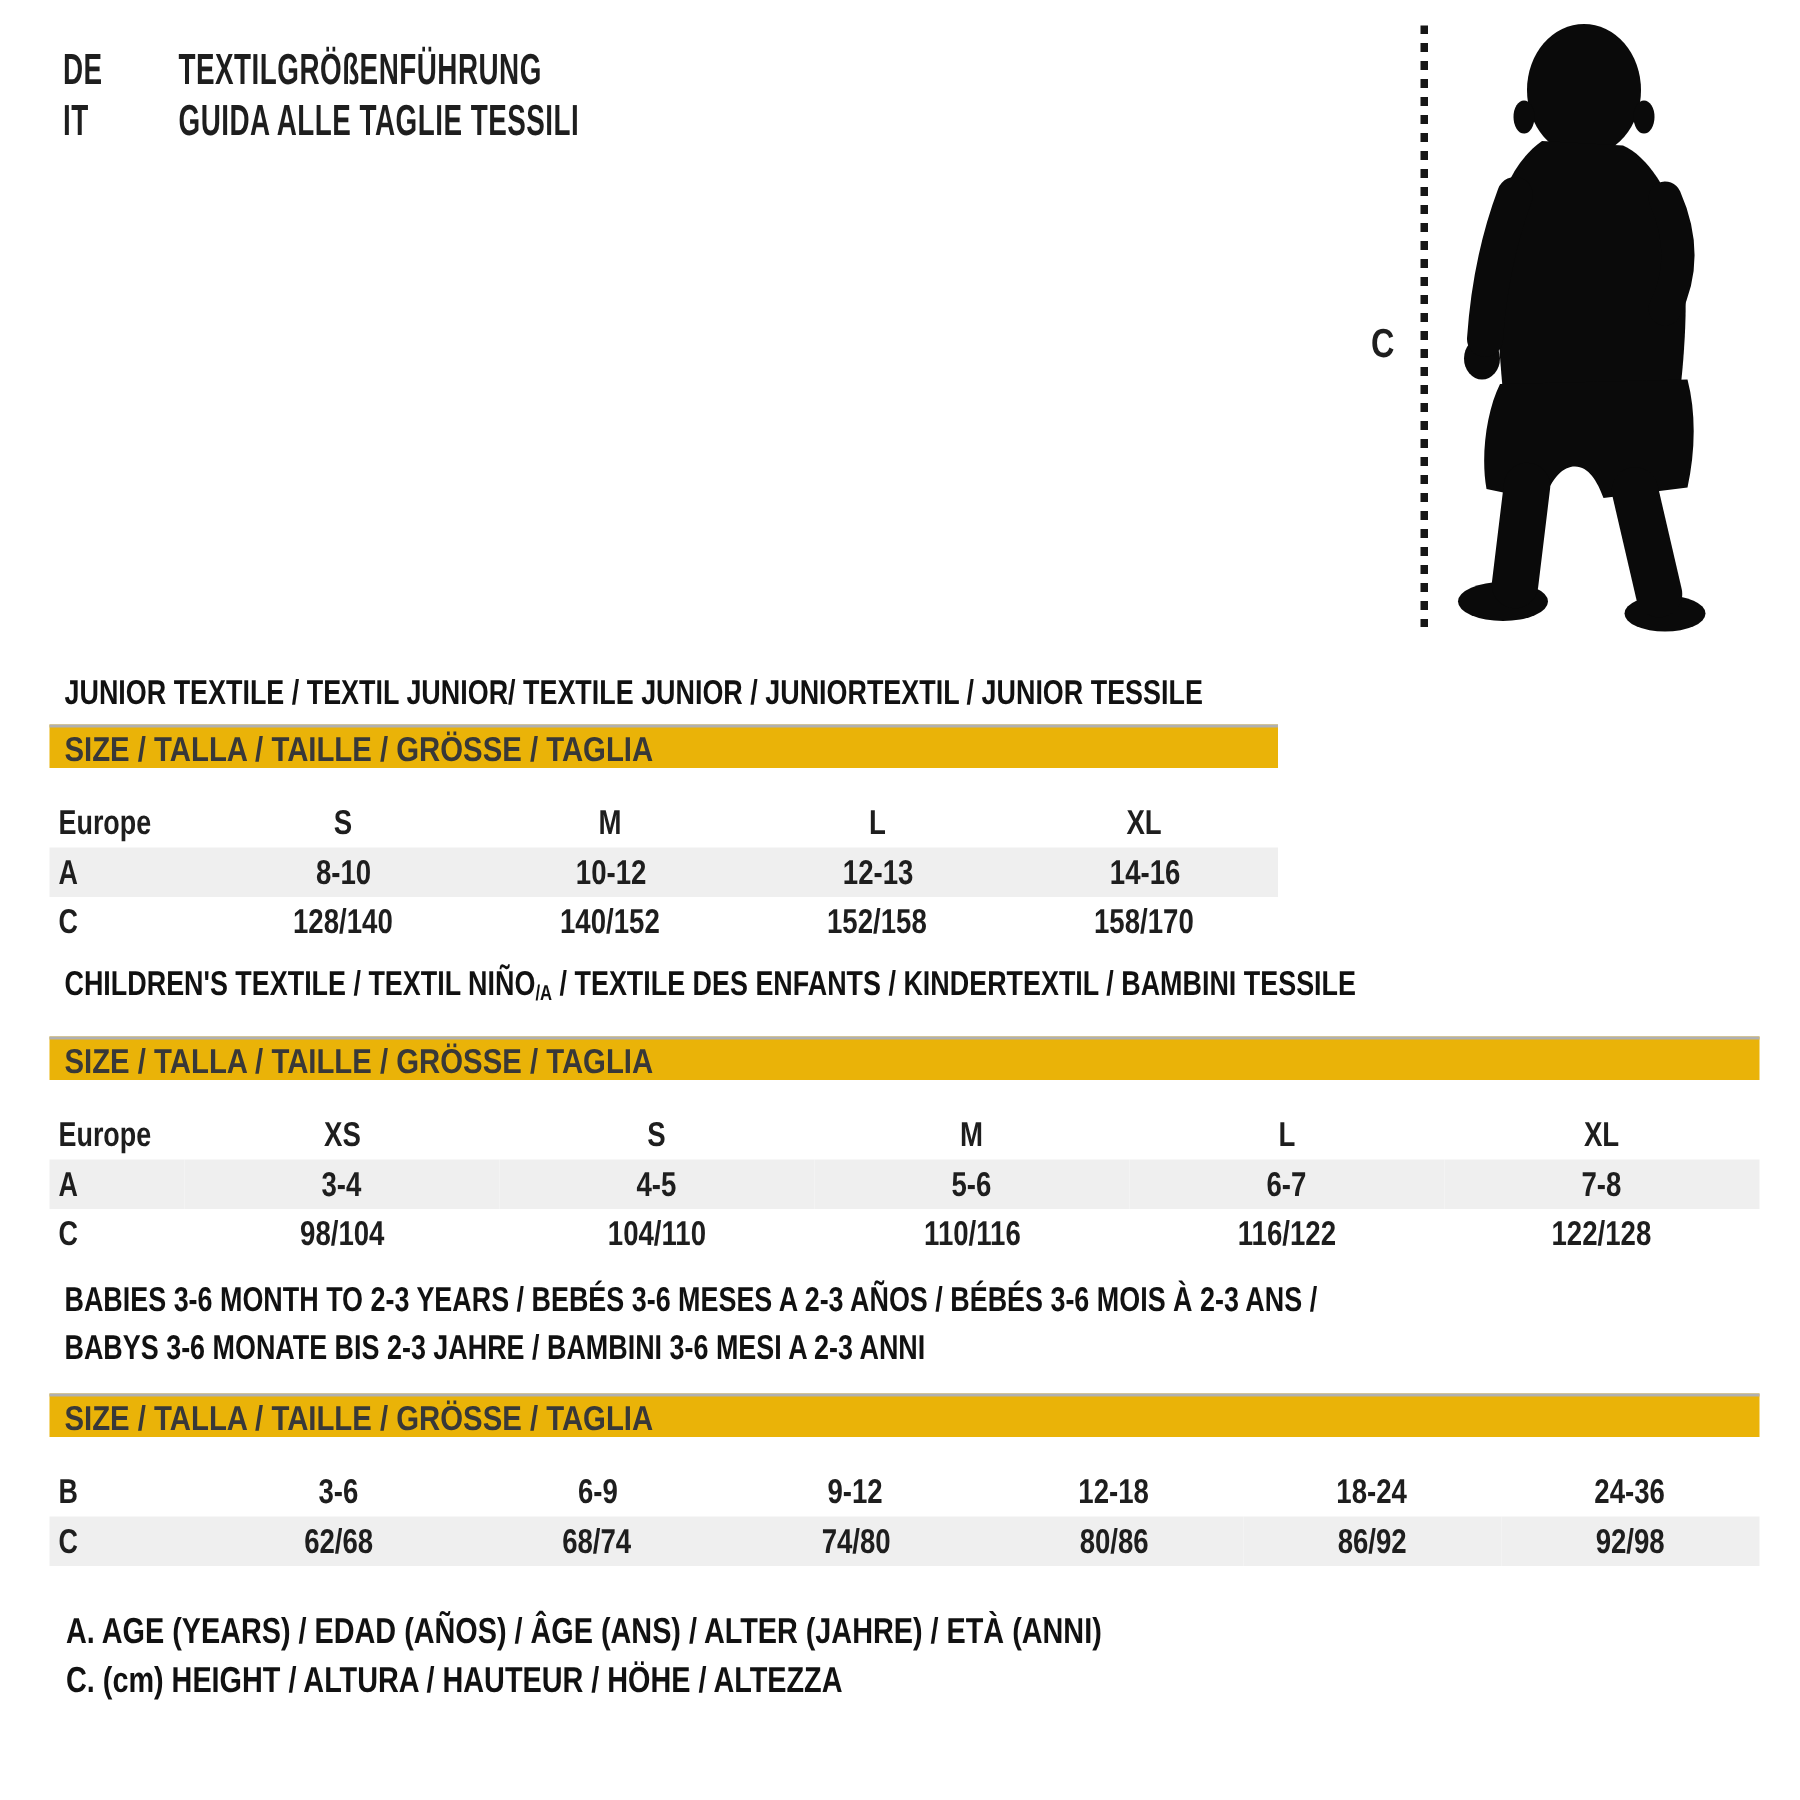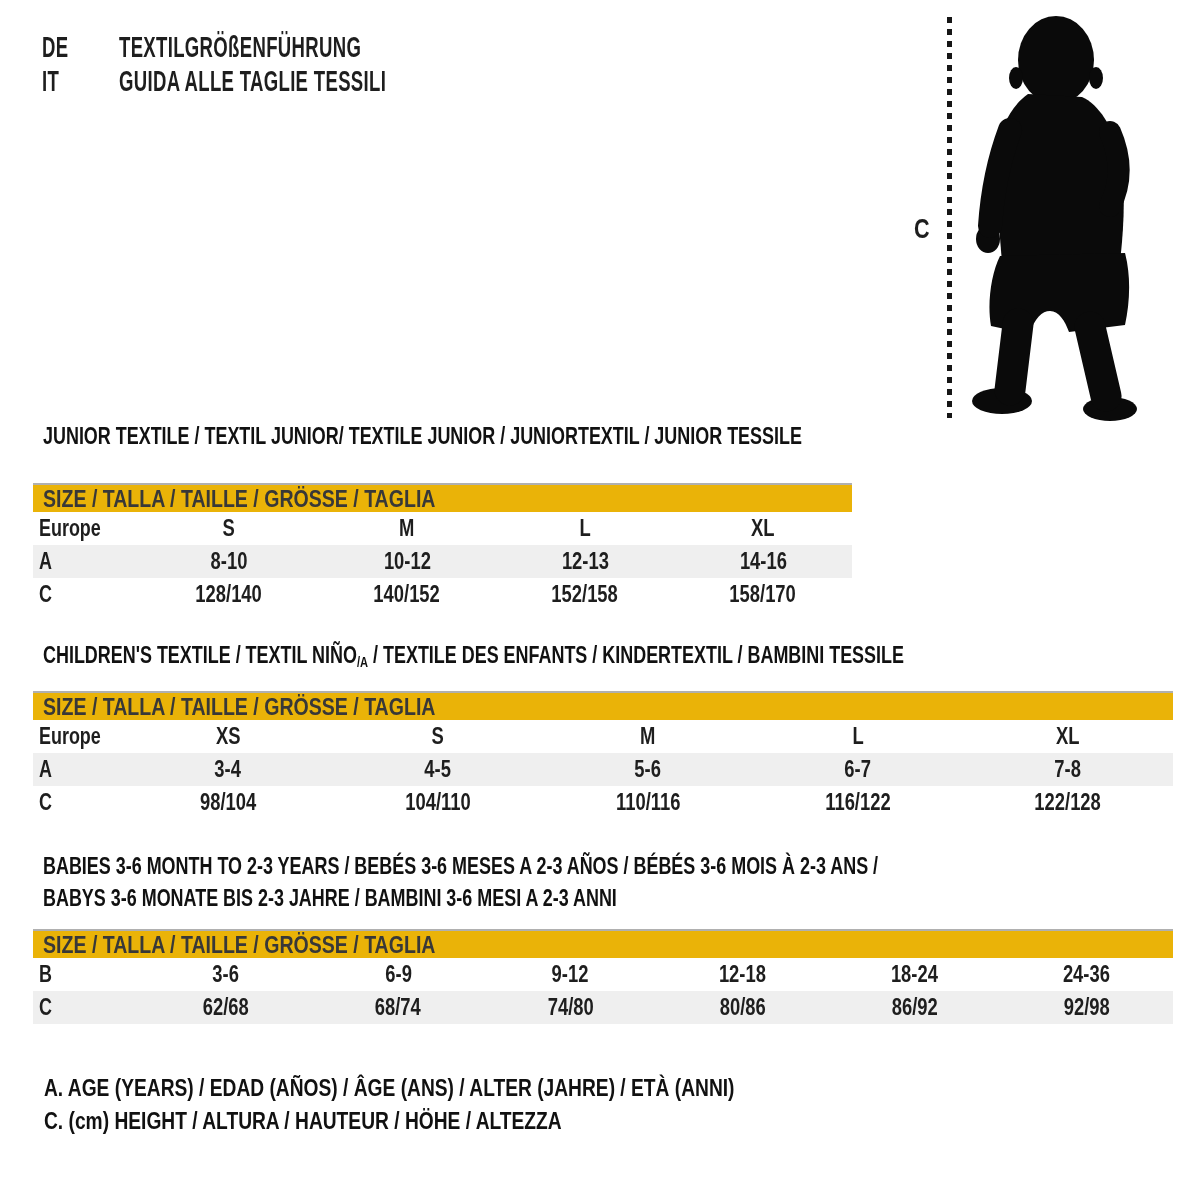--- a/index.html
+++ b/index.html
@@ -41,21 +41,21 @@
 
   
   .size-table { position: absolute; }
   .size-bar {
     height: 29px; line-height: 29px;
     background: #eab308; border-top: 2px solid #b0b0b0;
     padding-left: 10px; box-sizing: border-box;
     font-size: 23px; color: #383838;
   }
   .size-bar .cx { transform: scaleX(0.85); }
-  table { border-collapse: collapse; table-layout: fixed; width: 100%; }
+  table { border-collapse: collapse; table-layout: fixed; width: 100%; margin-top: 20px; }
   td { height: 33px; padding: 0; font-size: 23px; text-align: center; vertical-align: middle; }
   td.lbl { text-align: left; padding-left: 6px; }
   tr.stripe td { background: #efefef; }
 
   
   .legend { position: absolute; left: 44px; top: 1071px; line-height: 33px; font-size: 24px; color: #111; }
   .legend .cx { transform: scaleX(0.80); }
 </style>
 </head>
 <body>
@@ -94,21 +94,21 @@
 
     <path d="M52 118 C 40 150 34 185 32 214" stroke-width="24"></path>
 
     <path d="M152 120 C 163 145 164 170 152 194" stroke-width="22"></path>
 
     <path d="M60 312 L 52 378" stroke-width="31"></path>
     <path d="M132 315 L 148 384" stroke-width="31"></path>
   </g>
 </svg>
 
-<div class="section-title" style="top:423px">
+<div class="section-title" style="top:448px">
   <span class="cx">JUNIOR TEXTILE / TEXTIL JUNIOR/ TEXTILE JUNIOR / JUNIORTEXTIL / JUNIOR TESSILE</span>
 </div>
 <div class="size-table" style="left:33px; top:483px; width:819px">
   <div class="size-bar">
     <span class="cx">SIZE / TALLA / TAILLE / GRÖSSE / TAGLIA</span>
   </div>
   <table>
     <colgroup>
         <col style="width:107px">
         <col>

